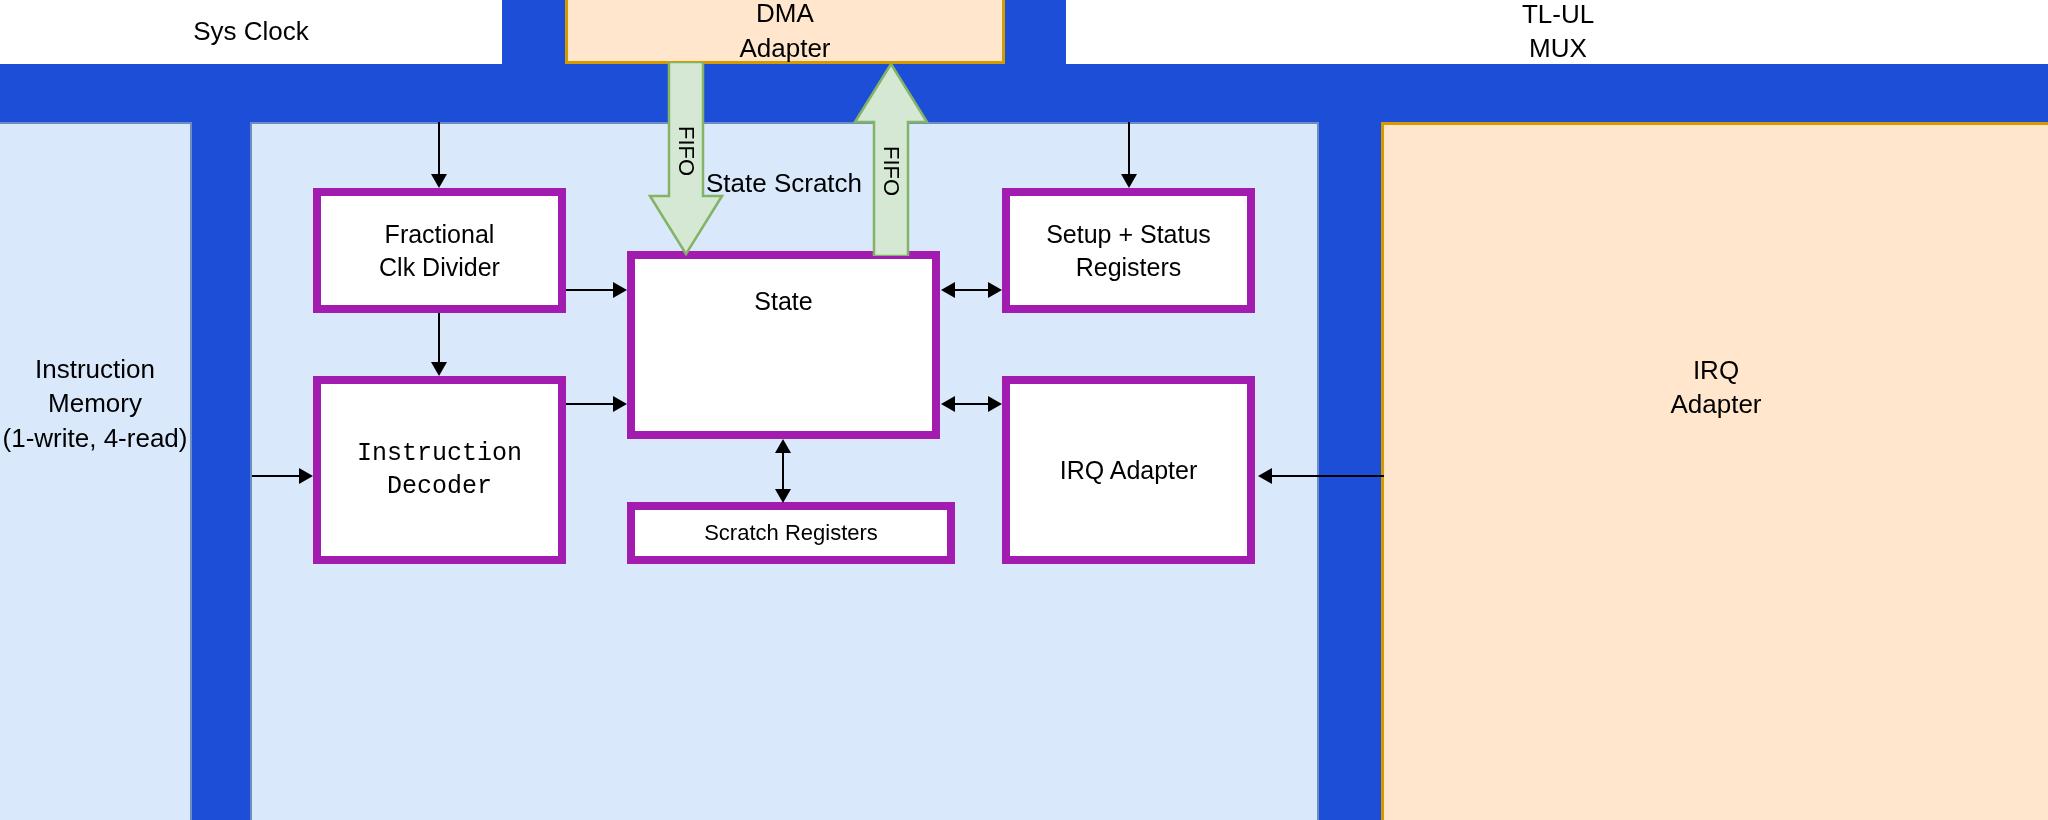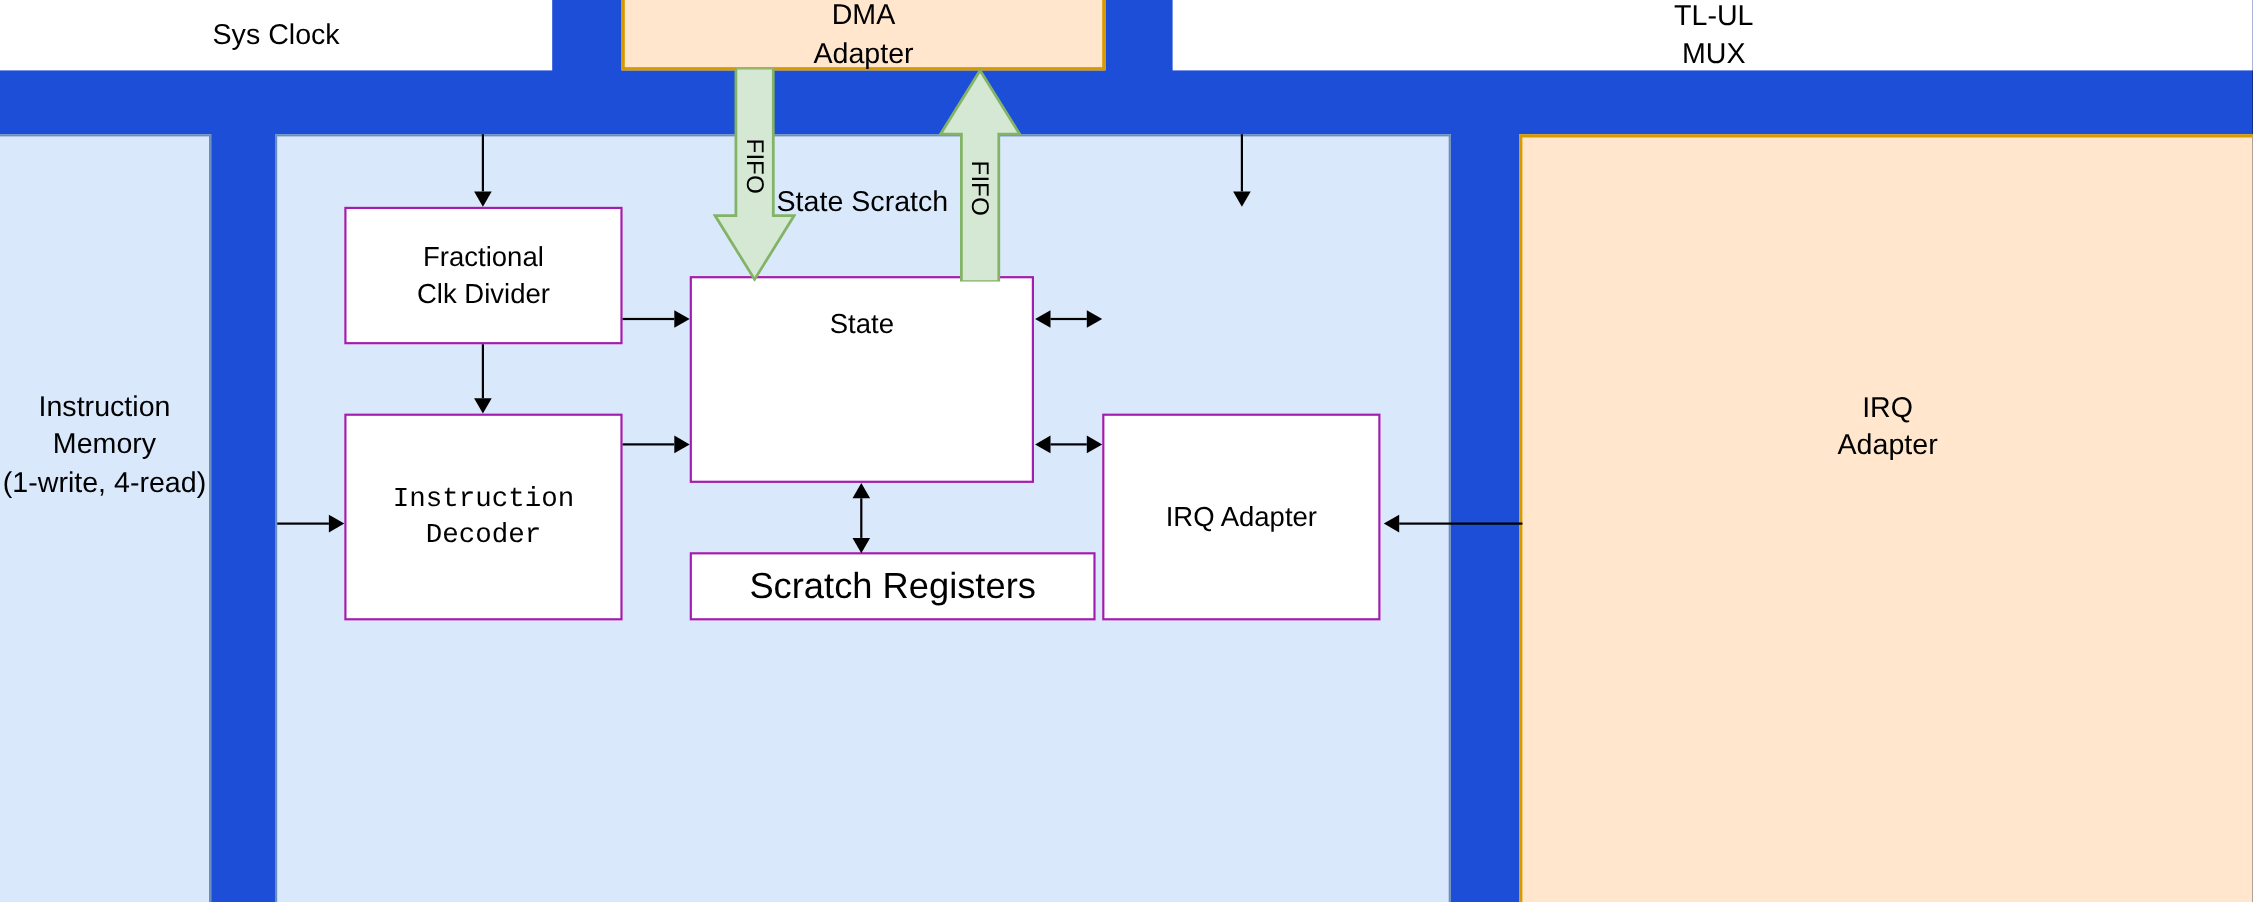--- a/index.html
+++ b/index.html
@@ -27,21 +27,21 @@
     align-items: center;
     justify-content: center;
     text-align: center;
     color: #000000;
     line-height: 1.32;
     white-space: pre-line;
   }
 
   .box-white {
     background: #ffffff;
-    border: 2px solid #a21caf;
+    border: 8px solid #a21caf;
   }
   .box-white-noborder {
     background: #ffffff;
     border: none;
   }
   .box-blue {
     background: #dae8fc;
     border: 2px solid #6c8ebf;
   }
   .box-orange {
@@ -76,21 +76,21 @@
     width: 248px;
     text-align: center;
     font-size: 26px;
     color: #000000;
   }
 
   
   #frac-clk-divider  { left: 313px;  top: 188px; width: 253px; height: 125px; font-size: 25px; }
   #instruction-decoder { left: 313px; top: 376px; width: 253px; height: 188px; font-size: 25px; font-family: Liberation Mono, monospace; }
   #core              { left: 627px;  top: 251px; width: 313px; height: 188px; font-size: 25px; }
-  #scratch-registers { left: 627px;  top: 502px; width: 369px; height: 62px;  font-size: 33px; }
+  #scratch-registers { left: 627px;  top: 502px; width: 328px; height: 62px;  font-size: 22px; }
   #setup-status      { left: 1002px; top: 188px; width: 253px; height: 125px; font-size: 25px; }
   #irq-adapter-inner { left: 1002px; top: 376px; width: 253px; height: 188px; font-size: 25px; }
 
   
   .conn { position: absolute; background: #000000; }
   .conn-v { width: 2px; }
   .conn-h { height: 2px; }
 
   .arrowhead {
     position: absolute;
@@ -143,20 +143,22 @@
 Clk Divider</div>
 
   <div class="box box-white" id="instruction-decoder">Instruction Decoder</div>
 
   <div class="box box-white" id="core">
     <span style="position:absolute; top:26px; left:0; right:0; text-align:center;">State</span>
   </div>
 
   <div class="box box-white" id="scratch-registers">Scratch Registers</div>
 
+  <div class="box box-white" id="setup-status">Setup + Status
+Registers</div>
 
   <div class="box box-white" id="irq-adapter-inner">IRQ Adapter</div>
 
   <div class="conn conn-v" style="left:438px; top:122px; height:52px;"></div>
   <div class="arrowhead ah-down" style="left:431px; top:174px;"></div>
 
   <div class="conn conn-v" style="left:438px; top:313px; height:49px;"></div>
   <div class="arrowhead ah-down" style="left:431px; top:362px;"></div>
 
   <div class="conn conn-h" style="left:566px; top:289px; width:47px;"></div>

